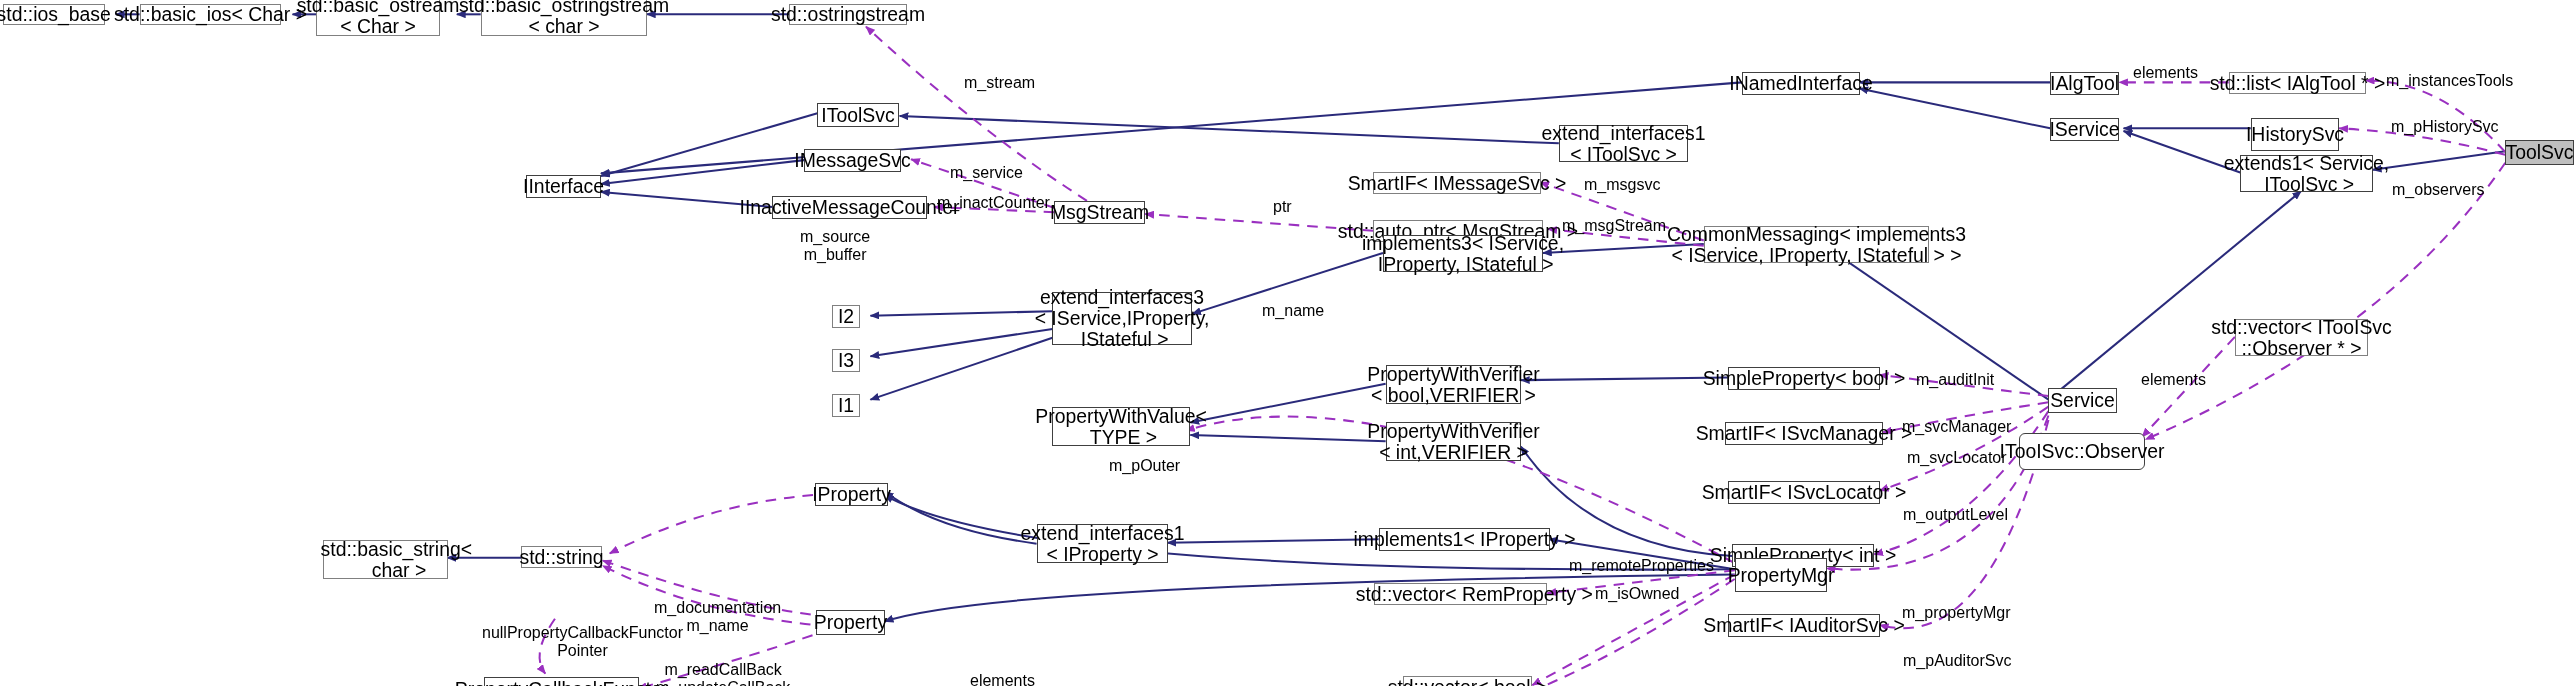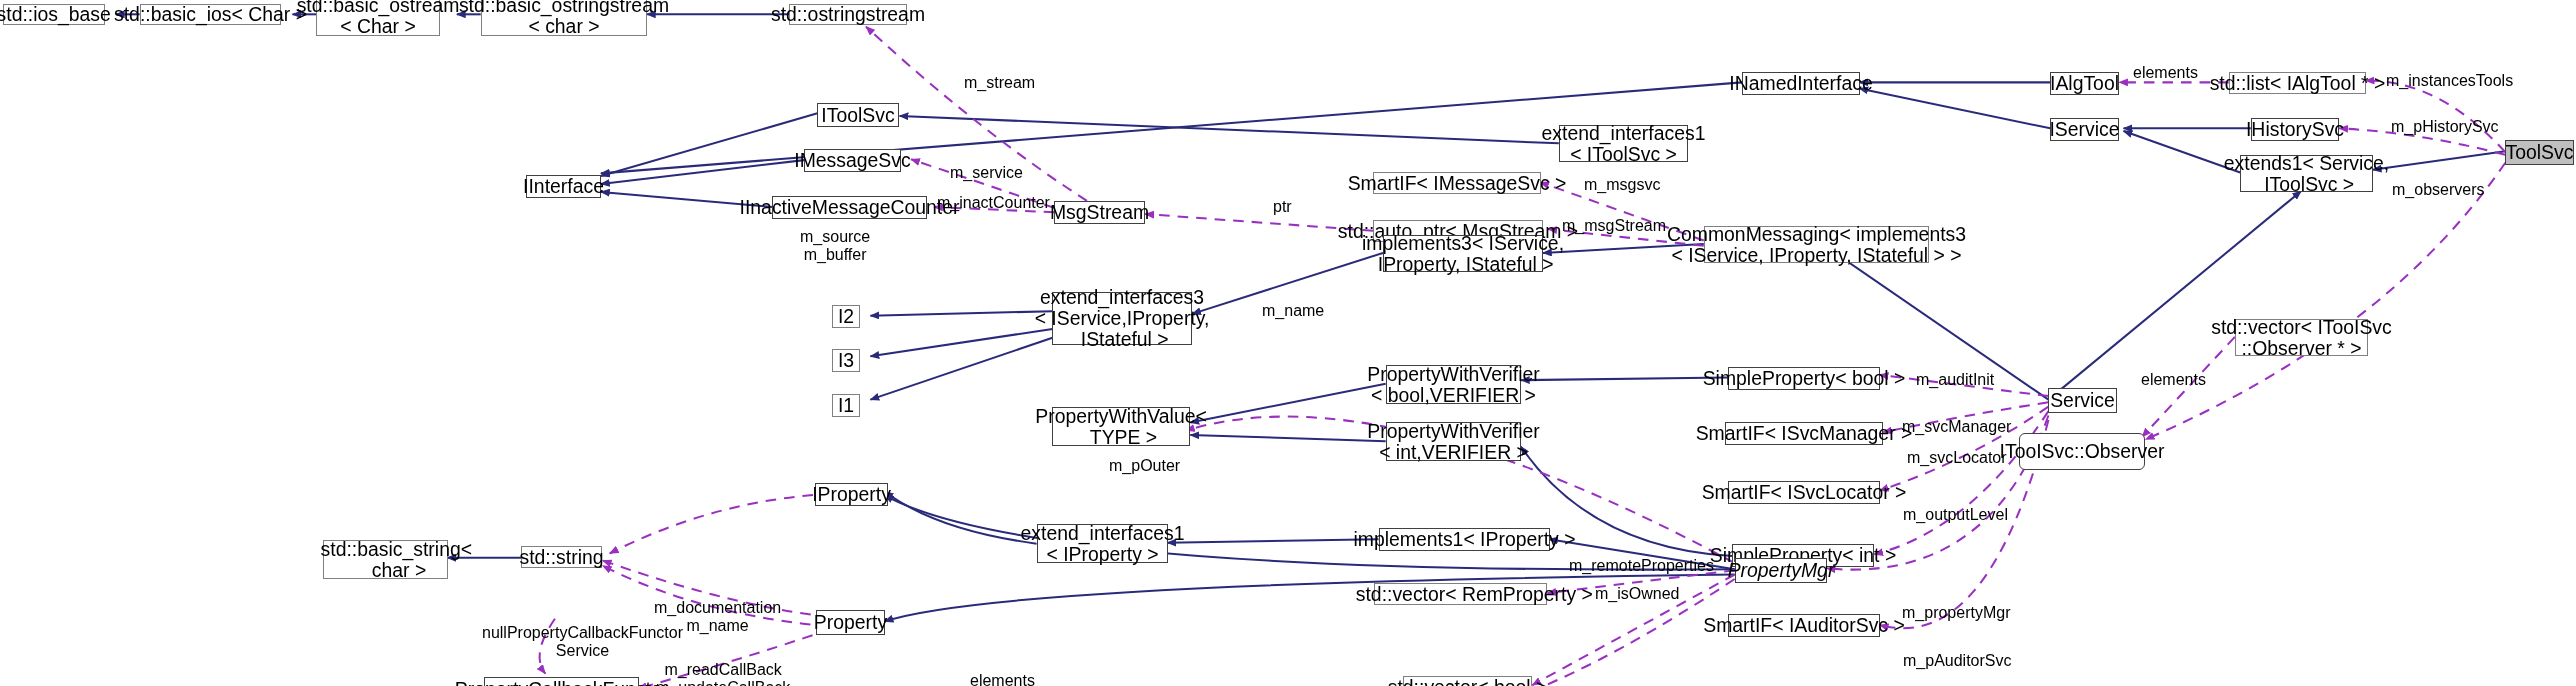--- a/index.html
+++ b/index.html
@@ -155,21 +155,21 @@
   <div class="node light" style="left:1373px;top:220px;width:170px;height:22px;">std::auto_ptr&lt; MsgStream &gt;</div>
   <div class="node solid" style="left:1383px;top:235px;width:160px;height:37px;">implements3&lt; IService,
  IProperty, IStateful &gt;</div>
   <div class="node light" style="left:1704px;top:226px;width:225px;height:37px;">CommonMessaging&lt; implements3
 &lt; IService, IProperty, IStateful &gt; &gt;</div>
 
   <div class="node solid" style="left:1742px;top:72px;width:118px;height:23px;">INamedInterface</div>
   <div class="node solid" style="left:2050px;top:72px;width:69px;height:23px;">IAlgTool</div>
   <div class="node solid" style="left:2050px;top:118px;width:69px;height:23px;">IService</div>
   <div class="node light" style="left:2229px;top:72px;width:137px;height:22px;">std::list&lt; IAlgTool * &gt;</div>
-  <div class="node solid" style="left:2251px;top:118px;width:88px;height:23px;">IHistorySvc</div>
+  <div class="node solid" style="left:2251px;top:118px;width:88px;height:33px;">IHistorySvc</div>
   <div class="node solid" style="left:2240px;top:155px;width:133px;height:37px;">extends1&lt; Service,
  IToolSvc &gt;</div>
   <div class="node highlight" style="left:2505px;top:140px;width:69px;height:25px;">ToolSvc</div>
   <div class="node light" style="left:2235px;top:319px;width:133px;height:37px;">std::vector&lt; ITooISvc
 ::Observer * &gt;</div>
 
   <div class="node light" style="left:832px;top:305px;width:28px;height:23px;">I2</div>
   <div class="node light" style="left:832px;top:349px;width:28px;height:23px;">I3</div>
   <div class="node light" style="left:832px;top:394px;width:28px;height:23px;">I1</div>
 
@@ -188,21 +188,21 @@
   <div class="node solid" style="left:1728px;top:481px;width:152px;height:23px;">SmartIF&lt; ISvcLocator &gt;</div>
   <div class="node solid" style="left:1732px;top:544px;width:142px;height:23px;">SimpleProperty&lt; int &gt;</div>
 
   <div class="node solid" style="left:2048px;top:388px;width:69px;height:25px;">Service</div>
   <div class="node solid" style="left:2019px;top:433px;width:126px;height:37px;border-radius:6px;">ITooISvc::Observer</div>
 
   <div class="node solid" style="left:815px;top:483px;width:73px;height:23px;">IProperty</div>
   <div class="node solid" style="left:1037px;top:524px;width:131px;height:39px;">extend_interfaces1
 &lt; IProperty &gt;</div>
   <div class="node solid" style="left:1379px;top:528px;width:171px;height:23px;">implements1&lt; IProperty &gt;</div>
-  <div class="node solid" style="left:1735px;top:558px;width:92px;height:25px;font-style:italic;">PropertyMgr</div>
+  <div class="node solid" style="left:1735px;top:558px;width:92px;height:34px;">PropertyMgr</div>
   <div class="node light" style="left:1374px;top:583px;width:173px;height:22px;padding-left:32px;">std::vector&lt; RemProperty &gt;</div>
   <div class="node solid" style="left:1728px;top:614px;width:152px;height:23px;">SmartIF&lt; IAuditorSvc &gt;</div>
 
   <div class="node light" style="left:323px;top:540px;width:125px;height:39px;padding-left:26px;">std::basic_string&lt;
  char &gt;</div>
   <div class="node light" style="left:521px;top:546px;width:81px;height:22px;">std::string</div>
   <div class="node solid" style="left:816px;top:610px;width:69px;height:25px;">Property</div>
   <div class="node solid" style="left:484px;top:677px;width:155px;height:25px;">PropertyCallbackFunctor</div>
   <div class="node light" style="left:1403px;top:676px;width:129px;height:22px;">std::vector&lt; bool &gt;</div>
 
@@ -225,19 +225,19 @@
   <div class="edge-label" style="left:1907px;top:449px;">m_svcLocator</div>
   <div class="edge-label" style="left:1903px;top:506px;">m_outputLevel</div>
   <div class="edge-label" style="left:1109px;top:457px;">m_pOuter</div>
   <div class="edge-label" style="left:1902px;top:604px;">m_propertyMgr</div>
   <div class="edge-label" style="left:1569px;top:557px;">m_remoteProperties</div>
   <div class="edge-label" style="left:1595px;top:585px;">m_isOwned</div>
   <div class="edge-label" style="left:1903px;top:652px;">m_pAuditorSvc</div>
   <div class="edge-label" style="left:654px;top:599px;">m_documentation
 m_name</div>
   <div class="edge-label" style="left:482px;top:624px;">nullPropertyCallbackFunctor
-Service</div>
+Pointer</div>
   <div class="edge-label" style="left:656px;top:661px;">m_readCallBack
 m_updateCallBack</div>
   <div class="edge-label" style="left:970px;top:672px;">elements</div>
 
 </div>
 
 
 </body></html>

